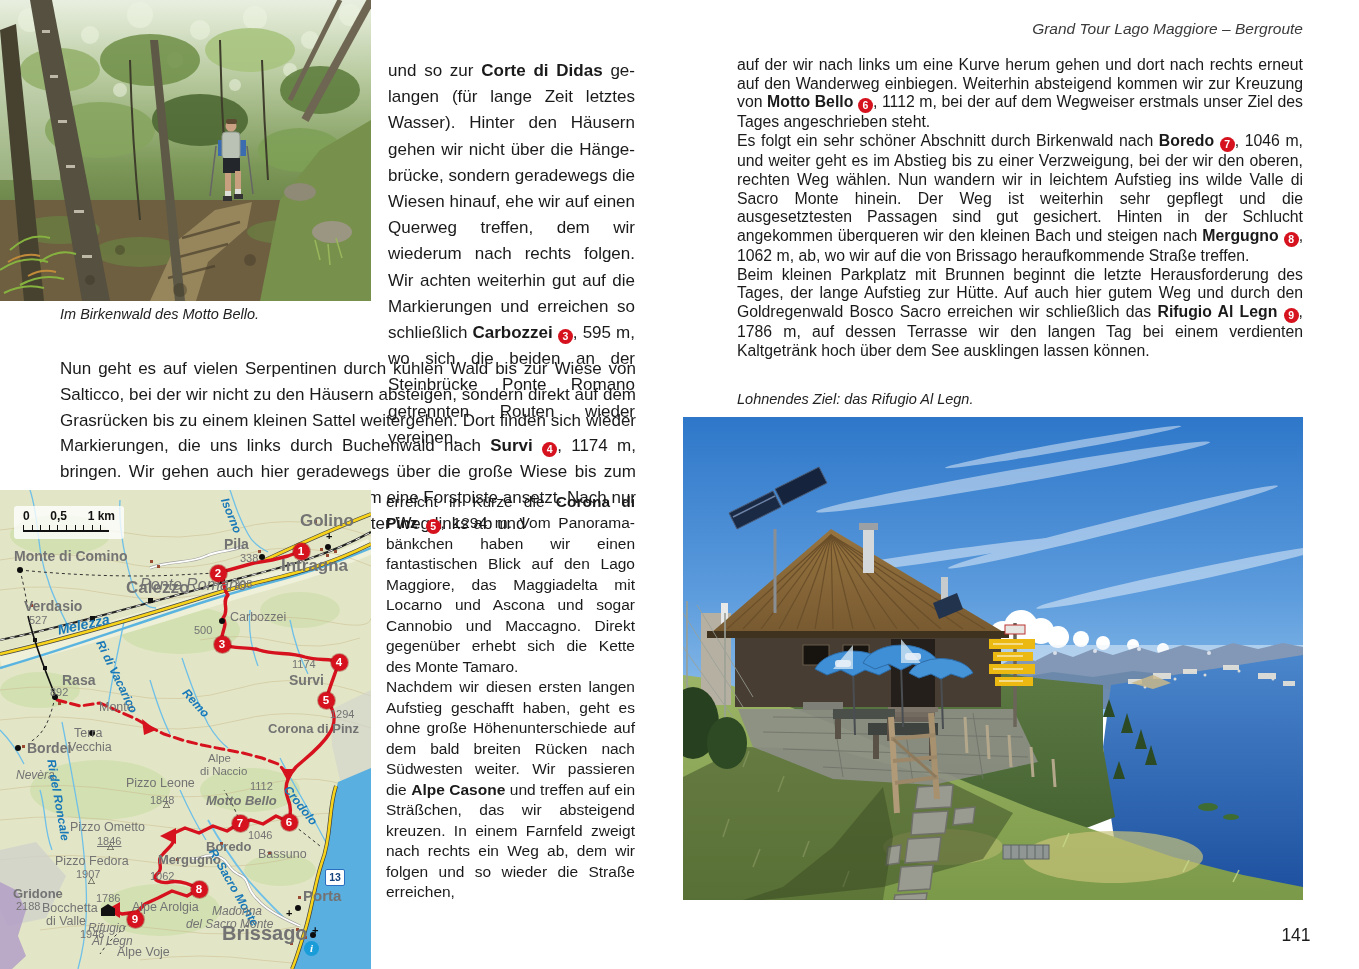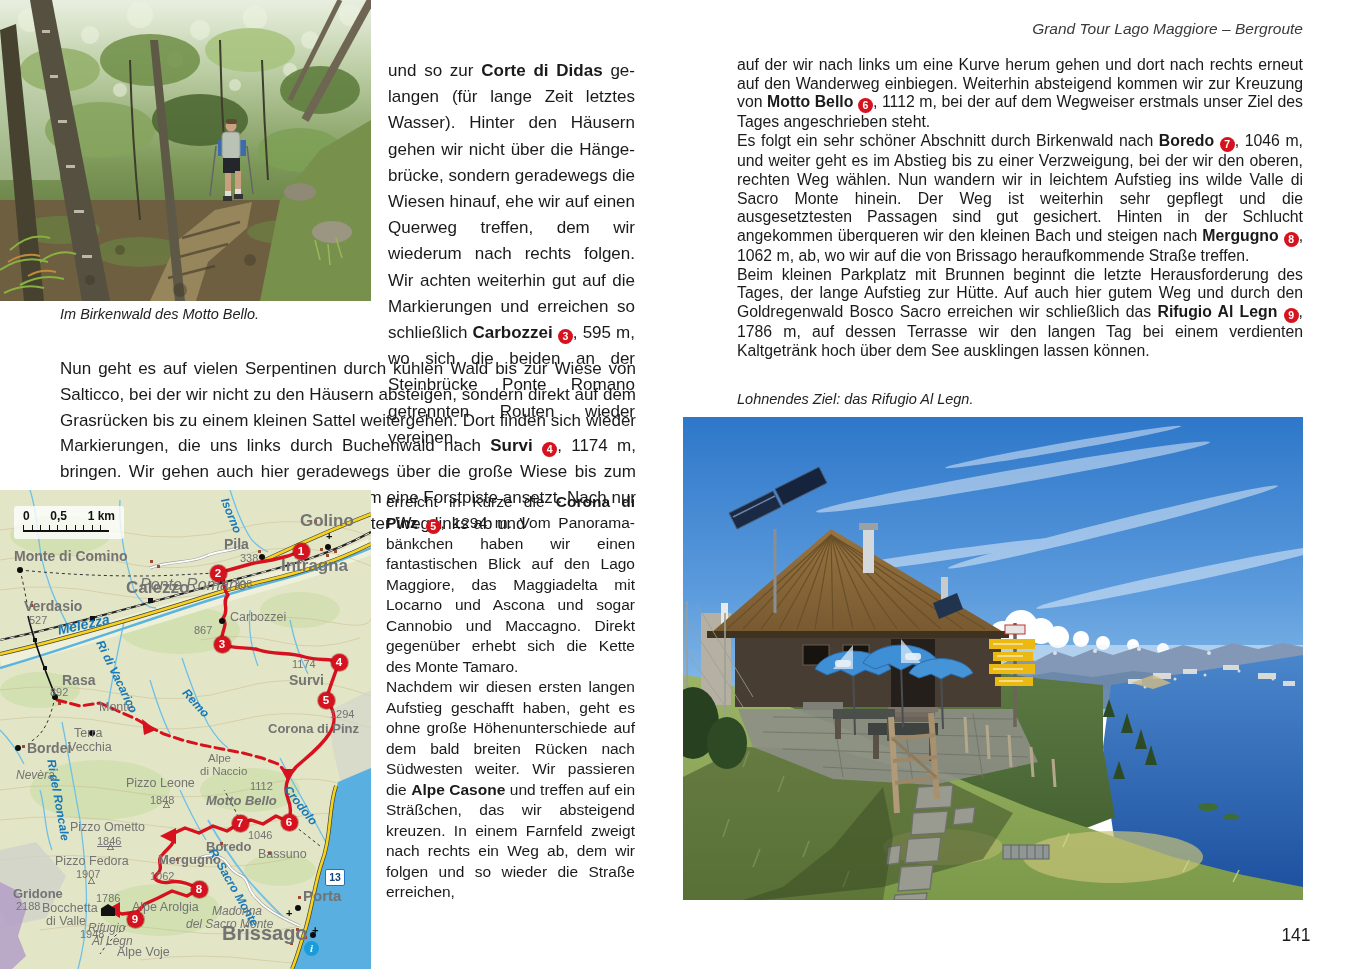--- a/index.html
+++ b/index.html
@@ -333,21 +333,21 @@
       <div class="ml t" style="left: 224px; top: 46px;">Pila</div>
       <div class="ml e" style="left: 240px; top: 62px;">338</div>
       <div class="ml T" style="left: 300px; top: 21px;">Golino</div>
       <div class="ml T" style="left: 281px; top: 66px;">Intragna</div>
       <div class="ml e" style="left: 234px; top: 88px;">308</div>
       <div class="ml t" style="left: 24px; top: 108px;">Verdasio</div>
       <div class="ml e" style="left: 29px; top: 124px;">527</div>
       <div class="ml r" style="left: 56px; top: 132px; transform: rotate(-12deg); font-size: 14px;">Melezza</div>
       <div class="ml r" style="left: 231px; top: 6px; transform: rotate(68deg);">Isorno</div>
       <div class="ml v" style="left: 230px; top: 120px;">Carbozzei</div>
-      <div class="ml e" style="left: 194px; top: 134px;">867</div>
+      <div class="ml e" style="left: 194px; top: 134px;">500</div>
       <div class="ml t" style="left: 62px; top: 182px;">Rasa</div>
       <div class="ml e" style="left: 25px; top: 196px; padding-left: 25px;">892</div>
       <div class="ml v" style="left: 99px; top: 210px;">Monte</div>
       <div class="ml v" style="left: 74px; top: 236px;">Terra</div>
       <div class="ml v" style="left: 68px; top: 250px;">Vecchia</div>
       <div class="ml t" style="left: 27px; top: 250px;">Bordei</div>
       <div class="ml it2" style="left: 16px; top: 278px;">Nevèra</div>
       <div class="ml r" style="left: 58px; top: 268px; transform: rotate(80deg);">Ri del Roncale</div>
       <div class="ml r" style="left: 106px; top: 148px; transform: rotate(64deg);">Ri di Vacarico</div>
       <div class="ml r" style="left: 190px; top: 196px; transform: rotate(48deg);">Remo</div>

